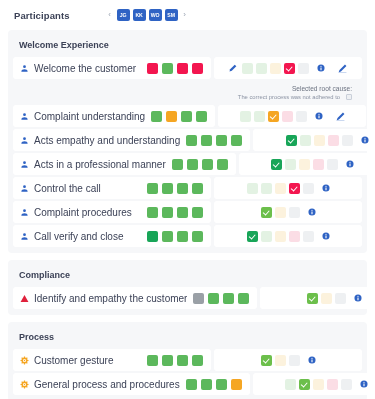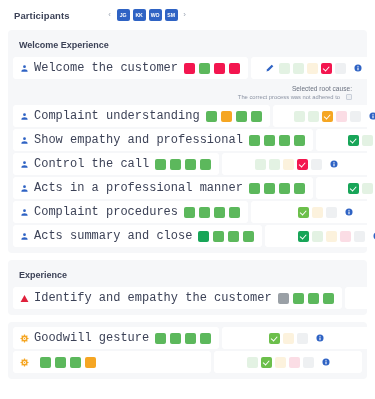--- a/index.html
+++ b/index.html
@@ -104,27 +104,26 @@
   }
 
   .row-icon {
     width: 9px;
     height: 9px;
     flex: 0 0 9px;
     margin-right: 5px;
     display: block;
   }
   .row-label {
-    font-size: 12px;
+    font-size: 10px;
     color: #3c4257;
     white-space: nowrap;
     overflow: hidden;
     text-overflow: ellipsis;
     flex: 1 1 auto;
-    font-family: Liberation Mono, monospace;
   }
 
   
   .scores {
     display: flex;
     gap: 4px;
     flex: 0 0 auto;
     margin-left: 6px;
   }
   .sw {
@@ -268,21 +267,21 @@
             <svg viewBox="0 0 16 16" class="edit-icon">
               <path d="M12.4 1 15 3.6 5.3 13.3 1.2 14.8l1.5-4.1zM1 15.6h14v.4H1z" fill="#2f63c4"></path>
             </svg>
           </div>
         </div>
         <div class="row">
           <div class="row-left">
             <svg viewBox="0 0 16 16" class="row-icon">
               <path d="M8 2.2a2.5 2.5 0 1 1 0 5 2.5 2.5 0 0 1 0-5zM2.4 13.6c0-2.7 2.5-4.2 5.6-4.2s5.6 1.5 5.6 4.2z" fill="#2f63c4"></path>
             </svg>
-            <span class="row-label">Show empathy and professional</span>
+            <span class="row-label">Acts empathy and understanding</span>
             <div class="scores">
               <span class="sw" style="background: rgb(92, 184, 92);"></span>
               <span class="sw" style="background: rgb(92, 184, 92);"></span>
               <span class="sw" style="background: rgb(92, 184, 92);"></span>
               <span class="sw" style="background: rgb(92, 184, 92);"></span>
             </div>
           </div>
           <div class="row-right">
             <div class="opts">
               <span class="opt sel" style="background: rgb(24, 165, 88);"></span>
@@ -294,20 +293,46 @@
             <svg viewBox="0 0 16 16" class="info-icon">
               <path d="M8 .9A7.1 7.1 0 1 0 8 15.1 7.1 7.1 0 0 0 8 .9zm0 2.6a1.2 1.2 0 1 1 0 2.4 1.2 1.2 0 0 1 0-2.4zM6.9 7.2h2.2v5.2H6.9z" fill="#2f63c4"></path>
             </svg>
           </div>
         </div>
         <div class="row">
           <div class="row-left">
             <svg viewBox="0 0 16 16" class="row-icon">
               <path d="M8 2.2a2.5 2.5 0 1 1 0 5 2.5 2.5 0 0 1 0-5zM2.4 13.6c0-2.7 2.5-4.2 5.6-4.2s5.6 1.5 5.6 4.2z" fill="#2f63c4"></path>
             </svg>
+            <span class="row-label">Acts in a professional manner</span>
+            <div class="scores">
+              <span class="sw" style="background: rgb(92, 184, 92);"></span>
+              <span class="sw" style="background: rgb(92, 184, 92);"></span>
+              <span class="sw" style="background: rgb(92, 184, 92);"></span>
+              <span class="sw" style="background: rgb(92, 184, 92);"></span>
+            </div>
+          </div>
+          <div class="row-right">
+            <div class="opts">
+              <span class="opt sel" style="background: rgb(24, 165, 88);"></span>
+              <span class="opt" style="background: rgb(227, 242, 227);"></span>
+              <span class="opt" style="background: rgb(252, 242, 221);"></span>
+              <span class="opt" style="background: rgb(251, 221, 229);"></span>
+              <span class="opt" style="background: rgb(238, 240, 242);"></span>
+            </div>
+            <svg viewBox="0 0 16 16" class="info-icon">
+              <path d="M8 .9A7.1 7.1 0 1 0 8 15.1 7.1 7.1 0 0 0 8 .9zm0 2.6a1.2 1.2 0 1 1 0 2.4 1.2 1.2 0 0 1 0-2.4zM6.9 7.2h2.2v5.2H6.9z" fill="#2f63c4"></path>
+            </svg>
+          </div>
+        </div>
+        <div class="row">
+          <div class="row-left">
+            <svg viewBox="0 0 16 16" class="row-icon">
+              <path d="M8 2.2a2.5 2.5 0 1 1 0 5 2.5 2.5 0 0 1 0-5zM2.4 13.6c0-2.7 2.5-4.2 5.6-4.2s5.6 1.5 5.6 4.2z" fill="#2f63c4"></path>
+            </svg>
             <span class="row-label">Control the call</span>
             <div class="scores">
               <span class="sw" style="background: rgb(92, 184, 92);"></span>
               <span class="sw" style="background: rgb(92, 184, 92);"></span>
               <span class="sw" style="background: rgb(92, 184, 92);"></span>
               <span class="sw" style="background: rgb(92, 184, 92);"></span>
             </div>
           </div>
           <div class="row-right">
             <div class="opts">
@@ -320,46 +345,20 @@
             <svg viewBox="0 0 16 16" class="info-icon">
               <path d="M8 .9A7.1 7.1 0 1 0 8 15.1 7.1 7.1 0 0 0 8 .9zm0 2.6a1.2 1.2 0 1 1 0 2.4 1.2 1.2 0 0 1 0-2.4zM6.9 7.2h2.2v5.2H6.9z" fill="#2f63c4"></path>
             </svg>
           </div>
         </div>
         <div class="row">
           <div class="row-left">
             <svg viewBox="0 0 16 16" class="row-icon">
               <path d="M8 2.2a2.5 2.5 0 1 1 0 5 2.5 2.5 0 0 1 0-5zM2.4 13.6c0-2.7 2.5-4.2 5.6-4.2s5.6 1.5 5.6 4.2z" fill="#2f63c4"></path>
             </svg>
-            <span class="row-label">Acts in a professional manner</span>
-            <div class="scores">
-              <span class="sw" style="background: rgb(92, 184, 92);"></span>
-              <span class="sw" style="background: rgb(92, 184, 92);"></span>
-              <span class="sw" style="background: rgb(92, 184, 92);"></span>
-              <span class="sw" style="background: rgb(92, 184, 92);"></span>
-            </div>
-          </div>
-          <div class="row-right">
-            <div class="opts">
-              <span class="opt sel" style="background: rgb(24, 165, 88);"></span>
-              <span class="opt" style="background: rgb(227, 242, 227);"></span>
-              <span class="opt" style="background: rgb(252, 242, 221);"></span>
-              <span class="opt" style="background: rgb(251, 221, 229);"></span>
-              <span class="opt" style="background: rgb(238, 240, 242);"></span>
-            </div>
-            <svg viewBox="0 0 16 16" class="info-icon">
-              <path d="M8 .9A7.1 7.1 0 1 0 8 15.1 7.1 7.1 0 0 0 8 .9zm0 2.6a1.2 1.2 0 1 1 0 2.4 1.2 1.2 0 0 1 0-2.4zM6.9 7.2h2.2v5.2H6.9z" fill="#2f63c4"></path>
-            </svg>
-          </div>
-        </div>
-        <div class="row">
-          <div class="row-left">
-            <svg viewBox="0 0 16 16" class="row-icon">
-              <path d="M8 2.2a2.5 2.5 0 1 1 0 5 2.5 2.5 0 0 1 0-5zM2.4 13.6c0-2.7 2.5-4.2 5.6-4.2s5.6 1.5 5.6 4.2z" fill="#2f63c4"></path>
-            </svg>
             <span class="row-label">Complaint procedures</span>
             <div class="scores">
               <span class="sw" style="background: rgb(92, 184, 92);"></span>
               <span class="sw" style="background: rgb(92, 184, 92);"></span>
               <span class="sw" style="background: rgb(92, 184, 92);"></span>
               <span class="sw" style="background: rgb(92, 184, 92);"></span>
             </div>
           </div>
           <div class="row-right">
             <div class="opts">
@@ -370,21 +369,21 @@
             <svg viewBox="0 0 16 16" class="info-icon">
               <path d="M8 .9A7.1 7.1 0 1 0 8 15.1 7.1 7.1 0 0 0 8 .9zm0 2.6a1.2 1.2 0 1 1 0 2.4 1.2 1.2 0 0 1 0-2.4zM6.9 7.2h2.2v5.2H6.9z" fill="#2f63c4"></path>
             </svg>
           </div>
         </div>
         <div class="row">
           <div class="row-left">
             <svg viewBox="0 0 16 16" class="row-icon">
               <path d="M8 2.2a2.5 2.5 0 1 1 0 5 2.5 2.5 0 0 1 0-5zM2.4 13.6c0-2.7 2.5-4.2 5.6-4.2s5.6 1.5 5.6 4.2z" fill="#2f63c4"></path>
             </svg>
-            <span class="row-label">Acts summary and close</span>
+            <span class="row-label">Call verify and close</span>
             <div class="scores">
               <span class="sw" style="background: rgb(24, 165, 88);"></span>
               <span class="sw" style="background: rgb(92, 184, 92);"></span>
               <span class="sw" style="background: rgb(92, 184, 92);"></span>
               <span class="sw" style="background: rgb(92, 184, 92);"></span>
             </div>
           </div>
           <div class="row-right">
             <div class="opts">
               <span class="opt sel" style="background: rgb(24, 165, 88);"></span>
@@ -394,21 +393,21 @@
               <span class="opt" style="background: rgb(238, 240, 242);"></span>
             </div>
             <svg viewBox="0 0 16 16" class="info-icon">
               <path d="M8 .9A7.1 7.1 0 1 0 8 15.1 7.1 7.1 0 0 0 8 .9zm0 2.6a1.2 1.2 0 1 1 0 2.4 1.2 1.2 0 0 1 0-2.4zM6.9 7.2h2.2v5.2H6.9z" fill="#2f63c4"></path>
             </svg>
           </div>
         </div>
       </div>
     </div>
     <div class="card">
-      <div class="card-title">Experience</div>
+      <div class="card-title">Compliance</div>
       <div class="rows">
         <div class="row">
           <div class="row-left">
             <svg viewBox="0 0 16 16" class="row-icon">
               <path d="M8 1.6 15 14.4H1z" fill="#e0213c"></path>
             </svg>
             <span class="row-label">Identify and empathy the customer</span>
             <div class="scores">
               <span class="sw" style="background: rgb(154, 160, 166);"></span>
               <span class="sw" style="background: rgb(92, 184, 92);"></span>
@@ -423,27 +422,28 @@
               <span class="opt" style="background: rgb(238, 240, 242);"></span>
             </div>
             <svg viewBox="0 0 16 16" class="info-icon">
               <path d="M8 .9A7.1 7.1 0 1 0 8 15.1 7.1 7.1 0 0 0 8 .9zm0 2.6a1.2 1.2 0 1 1 0 2.4 1.2 1.2 0 0 1 0-2.4zM6.9 7.2h2.2v5.2H6.9z" fill="#2f63c4"></path>
             </svg>
           </div>
         </div>
       </div>
     </div>
     <div class="card">
+      <div class="card-title">Process</div>
       <div class="rows">
         <div class="row">
           <div class="row-left">
             <svg viewBox="0 0 16 16" class="row-icon">
               <path d="M8 5.2a2.8 2.8 0 1 0 0 5.6 2.8 2.8 0 0 0 0-5.6zm0 1.5a1.3 1.3 0 1 1 0 2.6 1.3 1.3 0 0 1 0-2.6zM7 .9h2l.3 1.9 1.4.6 1.6-1.1 1.4 1.4-1.1 1.6.6 1.4 1.9.3v2l-1.9.3-.6 1.4 1.1 1.6-1.4 1.4-1.6-1.1-1.4.6-.3 1.9H7l-.3-1.9-1.4-.6-1.6 1.1-1.4-1.4 1.1-1.6-.6-1.4L.9 9V7l1.9-.3.6-1.4-1.1-1.6 1.4-1.4 1.6 1.1 1.4-.6z" fill="#f5a623"></path>
             </svg>
-            <span class="row-label">Goodwill gesture</span>
+            <span class="row-label">Customer gesture</span>
             <div class="scores">
               <span class="sw" style="background: rgb(92, 184, 92);"></span>
               <span class="sw" style="background: rgb(92, 184, 92);"></span>
               <span class="sw" style="background: rgb(92, 184, 92);"></span>
               <span class="sw" style="background: rgb(92, 184, 92);"></span>
             </div>
           </div>
           <div class="row-right">
             <div class="opts">
               <span class="opt sel" style="background: rgb(108, 191, 75);"></span>
@@ -453,20 +453,21 @@
             <svg viewBox="0 0 16 16" class="info-icon">
               <path d="M8 .9A7.1 7.1 0 1 0 8 15.1 7.1 7.1 0 0 0 8 .9zm0 2.6a1.2 1.2 0 1 1 0 2.4 1.2 1.2 0 0 1 0-2.4zM6.9 7.2h2.2v5.2H6.9z" fill="#2f63c4"></path>
             </svg>
           </div>
         </div>
         <div class="row">
           <div class="row-left">
             <svg viewBox="0 0 16 16" class="row-icon">
               <path d="M8 5.2a2.8 2.8 0 1 0 0 5.6 2.8 2.8 0 0 0 0-5.6zm0 1.5a1.3 1.3 0 1 1 0 2.6 1.3 1.3 0 0 1 0-2.6zM7 .9h2l.3 1.9 1.4.6 1.6-1.1 1.4 1.4-1.1 1.6.6 1.4 1.9.3v2l-1.9.3-.6 1.4 1.1 1.6-1.4 1.4-1.6-1.1-1.4.6-.3 1.9H7l-.3-1.9-1.4-.6-1.6 1.1-1.4-1.4 1.1-1.6-.6-1.4L.9 9V7l1.9-.3.6-1.4-1.1-1.6 1.4-1.4 1.6 1.1 1.4-.6z" fill="#f5a623"></path>
             </svg>
+            <span class="row-label">General process and procedures</span>
             <div class="scores">
               <span class="sw" style="background: rgb(92, 184, 92);"></span>
               <span class="sw" style="background: rgb(92, 184, 92);"></span>
               <span class="sw" style="background: rgb(92, 184, 92);"></span>
               <span class="sw" style="background: rgb(245, 166, 35);"></span>
             </div>
           </div>
           <div class="row-right">
             <div class="opts">
               <span class="opt" style="background: rgb(227, 242, 227);"></span>

